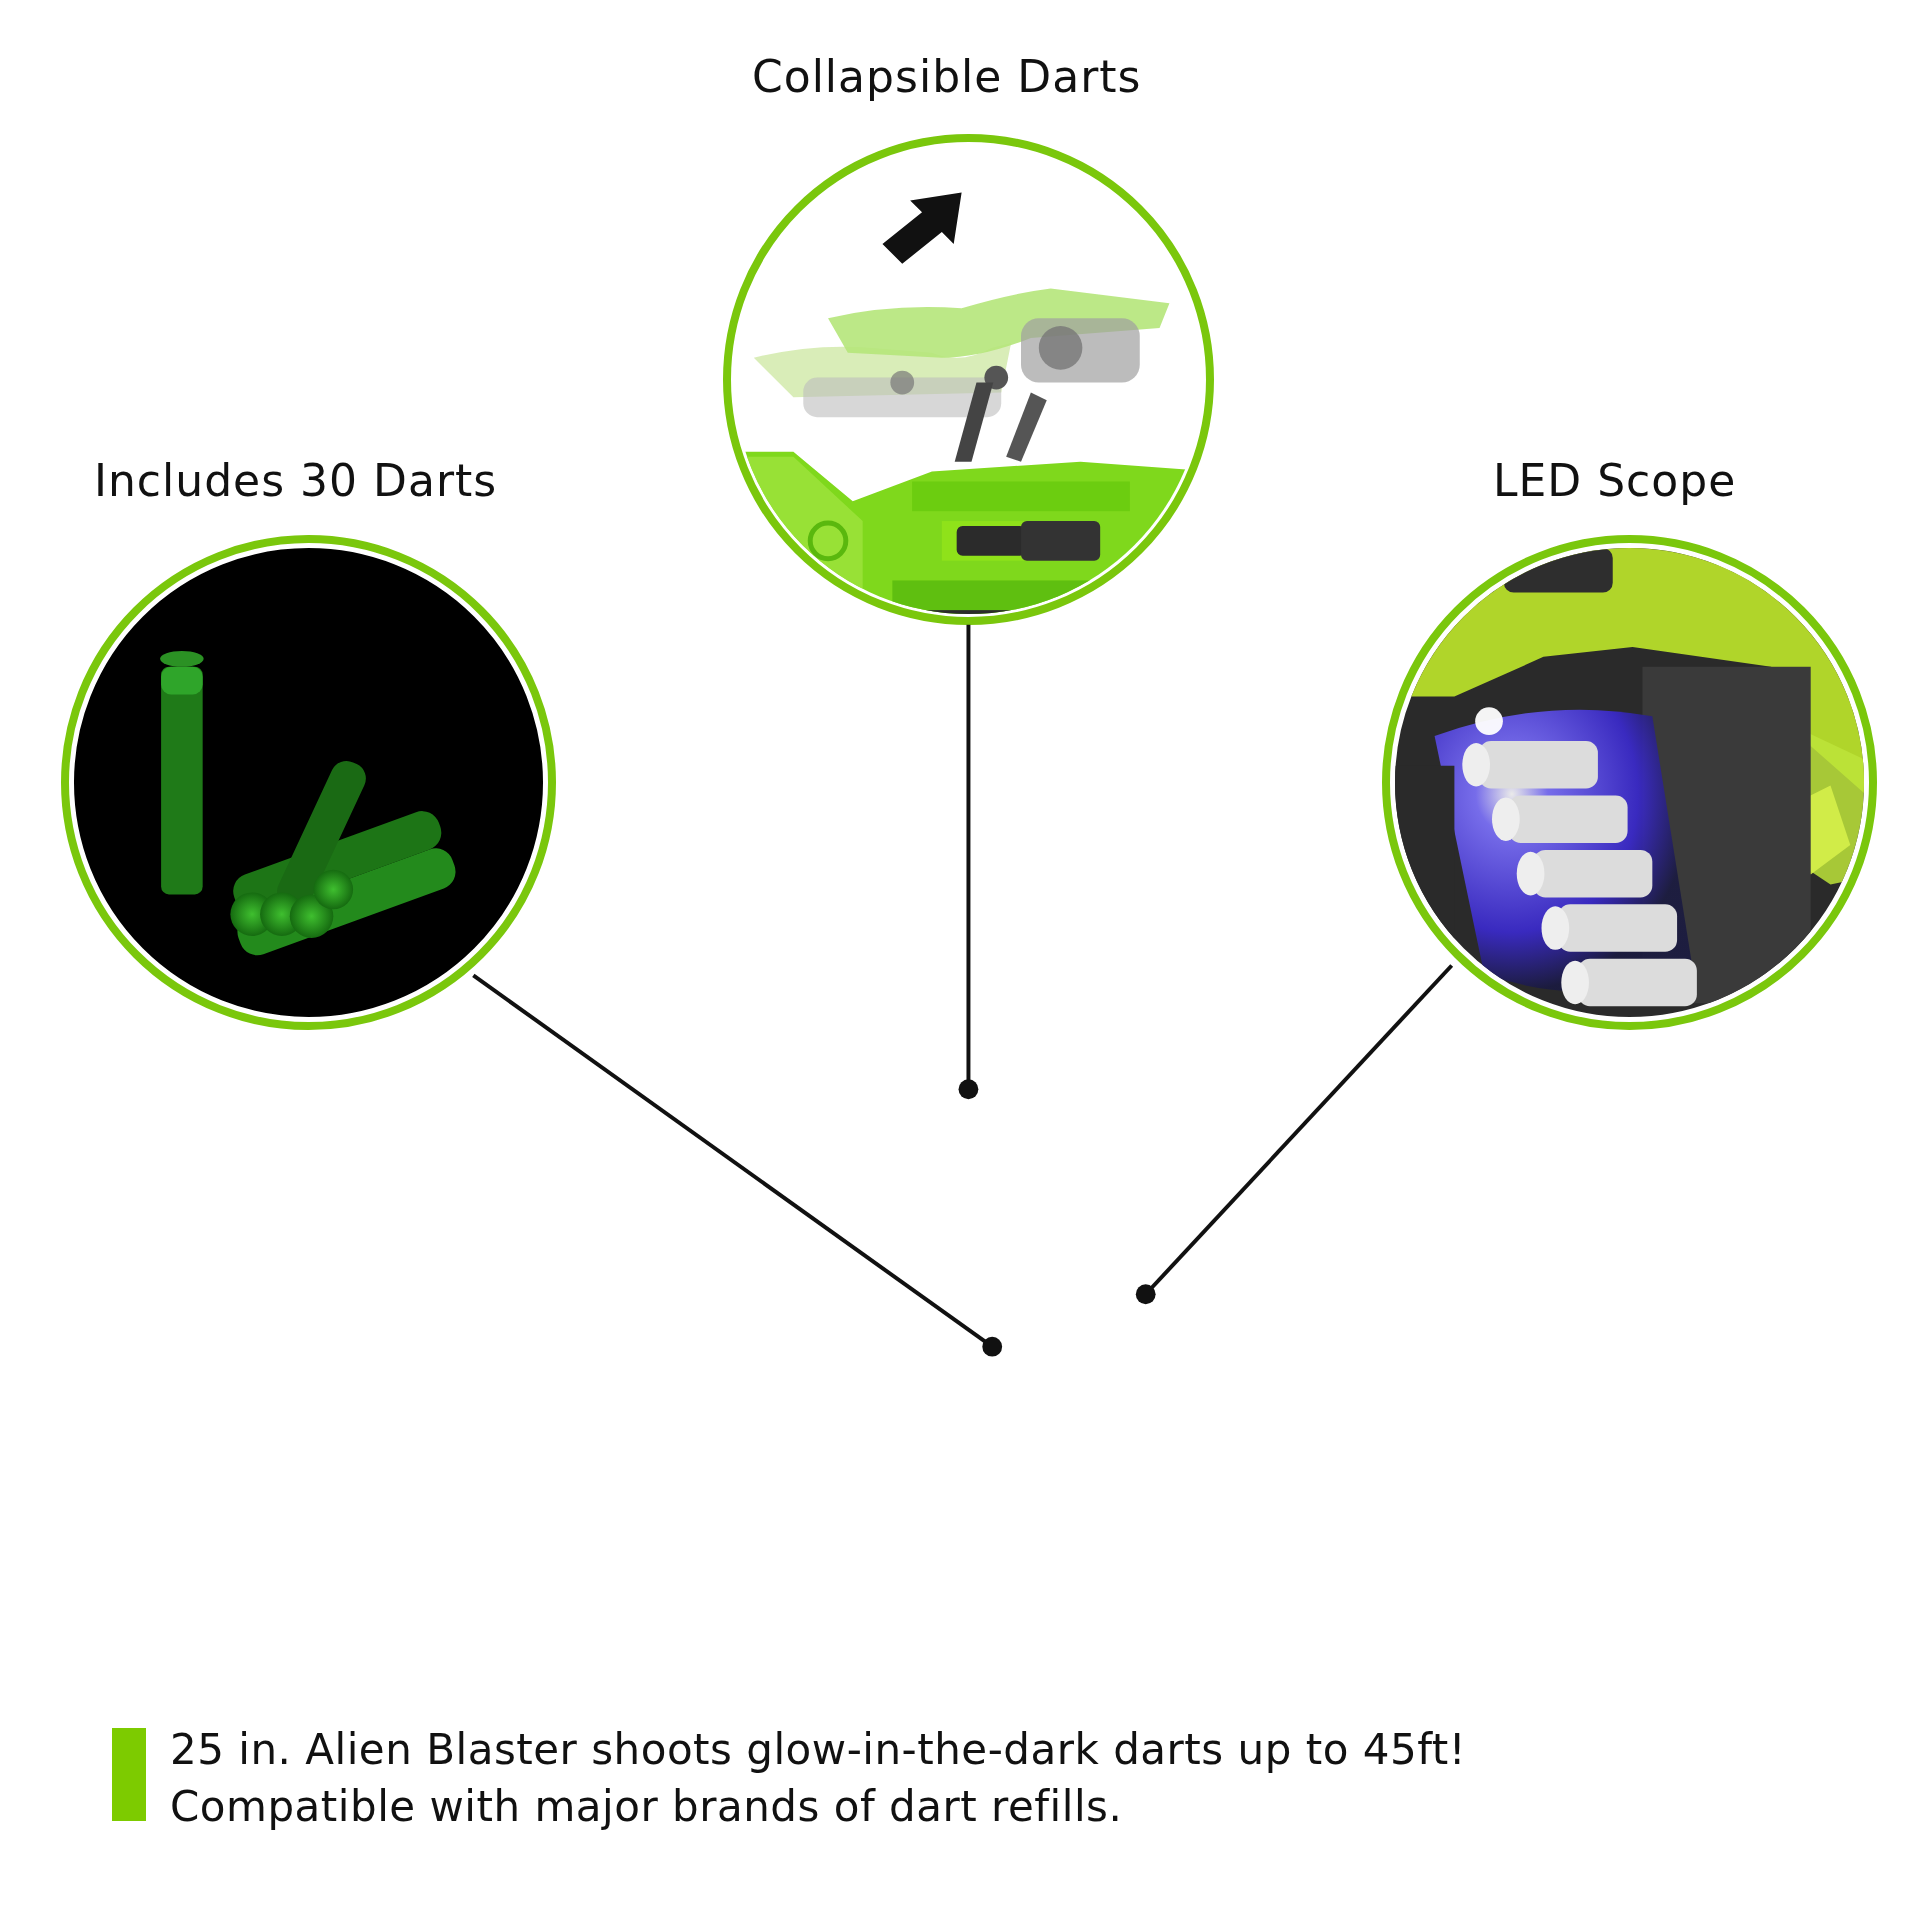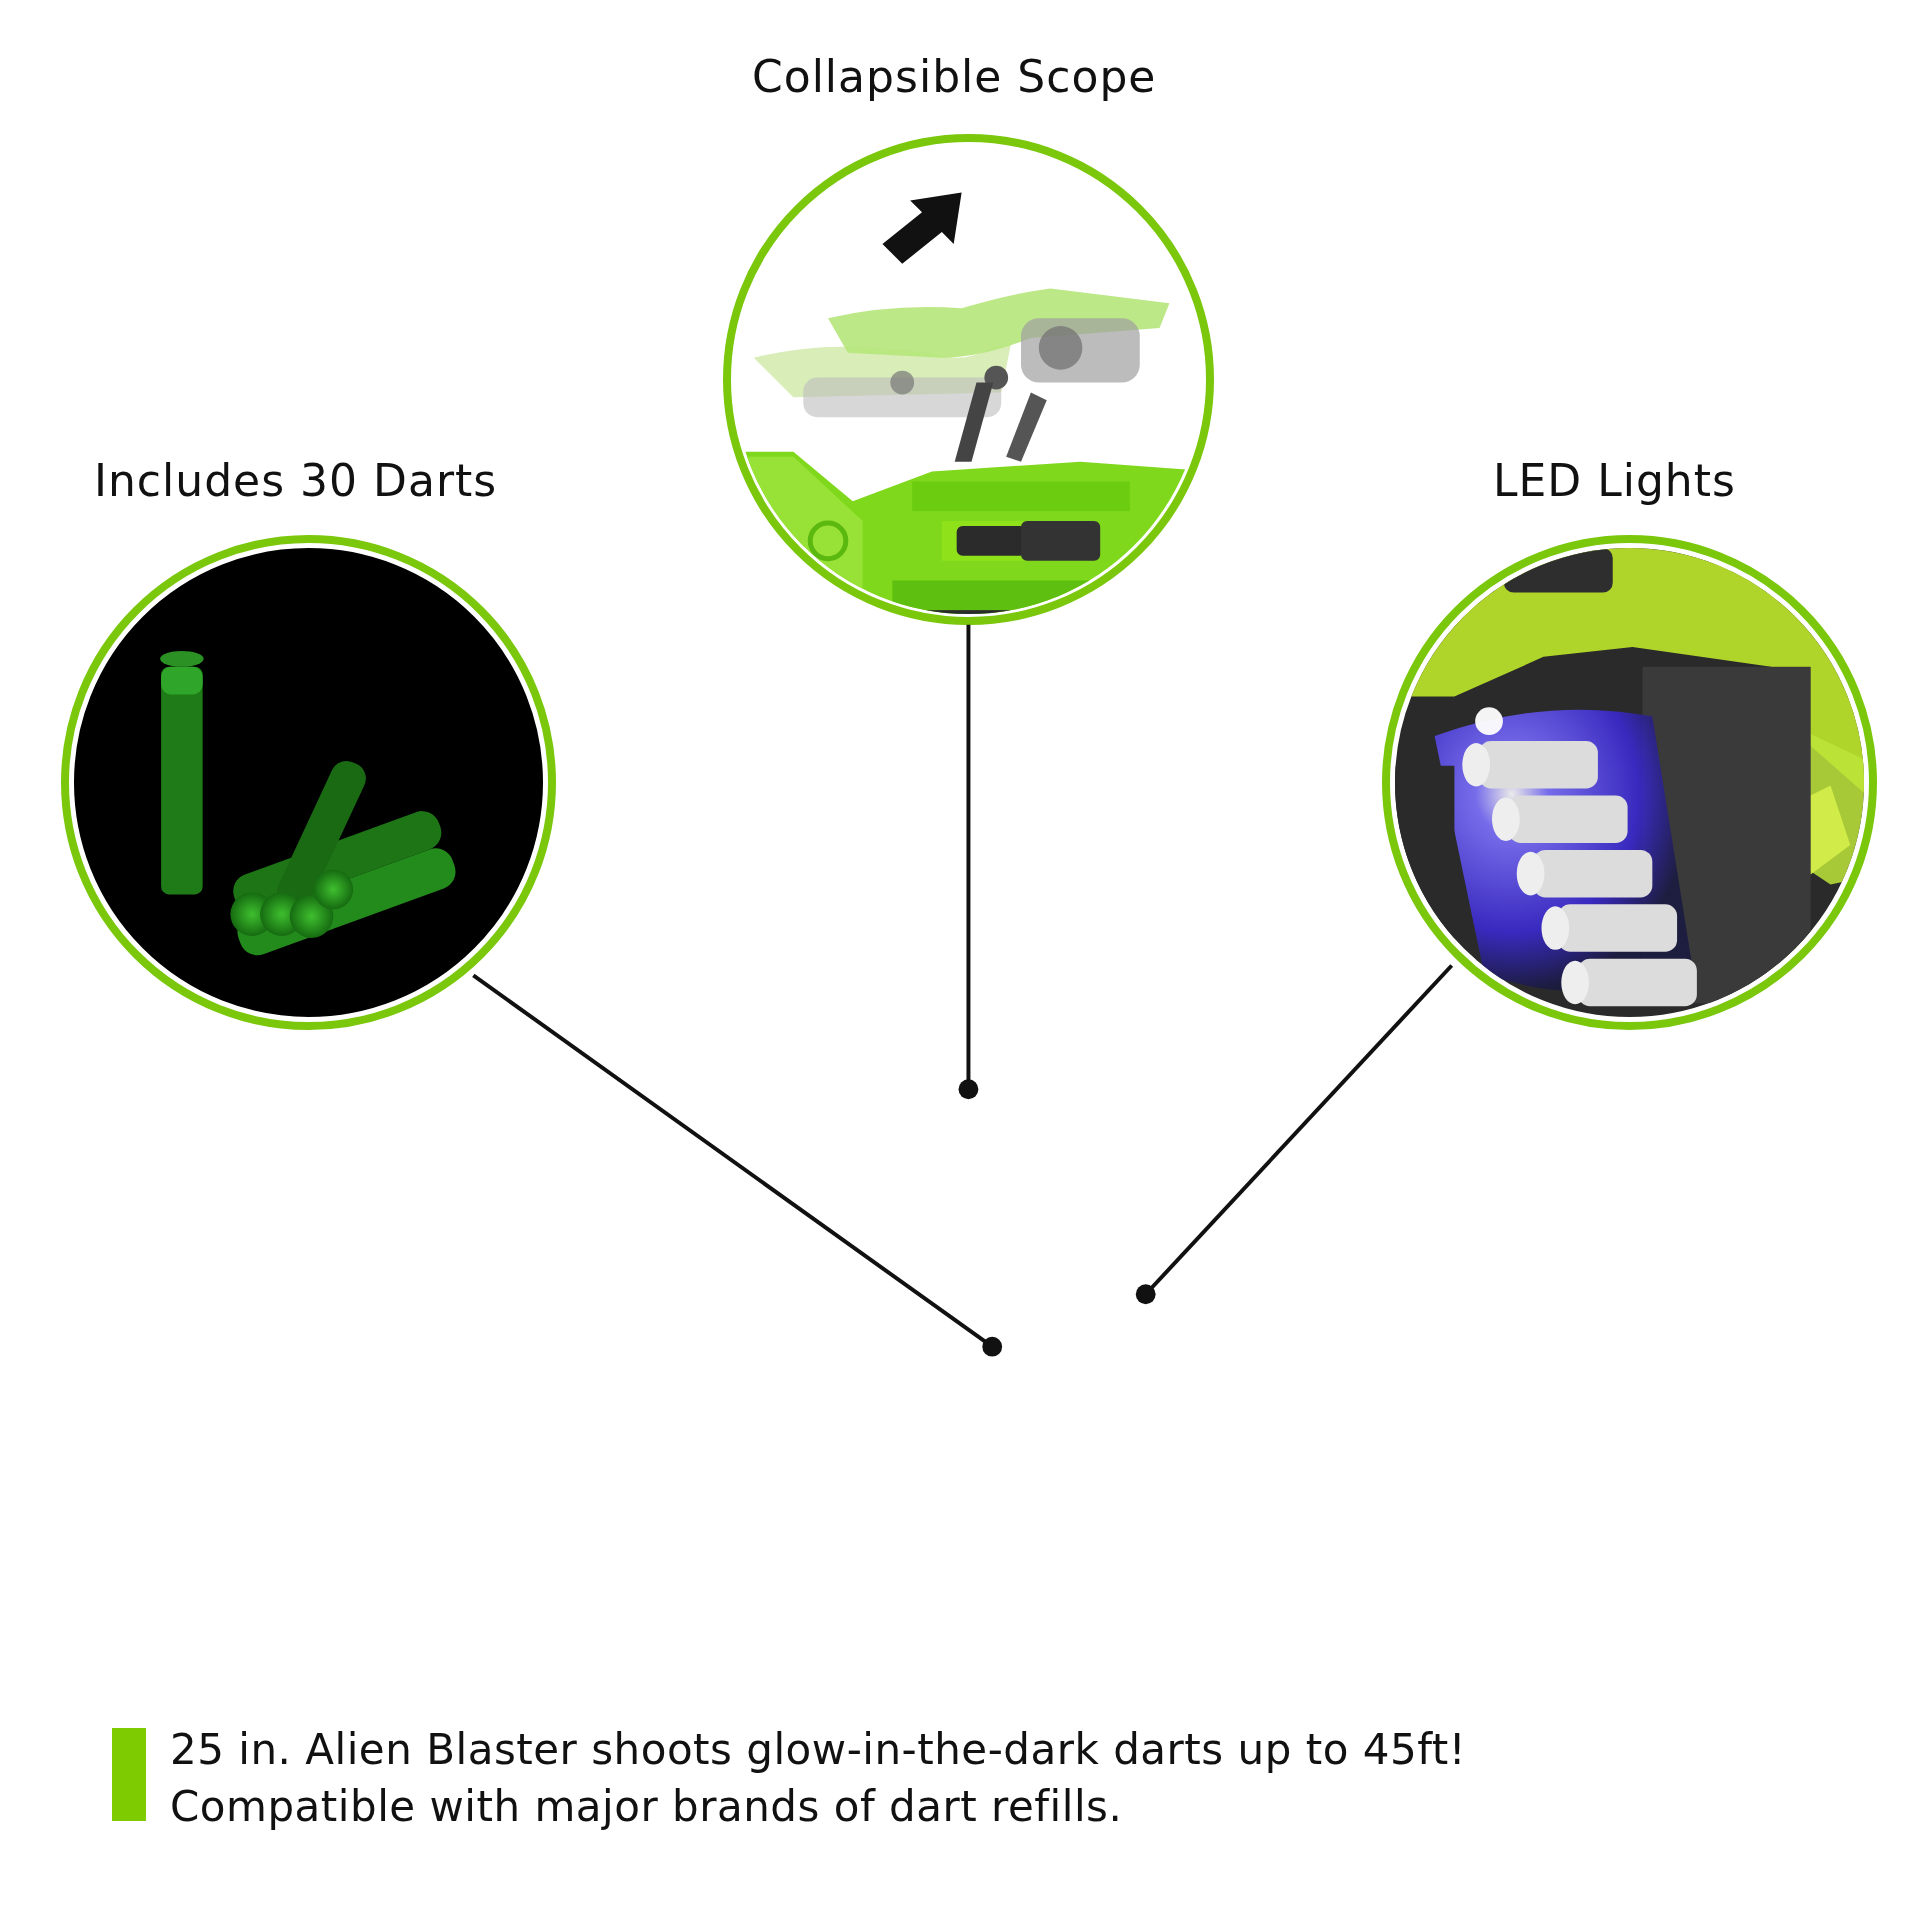--- a/index.html
+++ b/index.html
@@ -11,23 +11,23 @@
   .circle .inner { position:absolute; inset:3px; border-radius:50%; overflow:hidden; }
   svg { display:block; }
   .leader { position:absolute; left:0; top:0; pointer-events:none; }
   .caption-bar { position:absolute; left:112px; top:1728px; width:34px; height:93px; }
   .caption-line { position:absolute; left:170px; font-size:42px; white-space:nowrap; color:#111; letter-spacing:0.5px; }
   .gun { position:absolute; left:0; top:0; }
 </style>
 </head>
 <body>
 
-<div class="label" style="left:752px; top:51px;">Collapsible Scope</div>
+<div class="label" style="left:752px; top:51px;">Collapsible Darts</div>
 <div class="label" style="left:94px; top:455px;">Includes 30 Darts</div>
-<div class="label" style="left:1493px; top:455px;">LED Lights</div>
+<div class="label" style="left:1493px; top:455px;">LED Scope</div>
 
 <div class="circle" style="left: 723px; top: 134px; width: 491px; height: 491px; border-color: rgb(122, 199, 12);">
   <div class="inner" style="background:#ffffff;">
     <svg width="479" height="479" viewBox="0 0 484 484">
 
       <g>
         <polygon points="150,100 190,68 178,56 230,48 222,100 210,88 170,120" fill="#111"></polygon>
       </g>
 
       <path d="M20,215 Q80,200 140,205 L200,210 Q230,222 260,205 L280,200 L270,250 L60,255 Z" fill="#cfe9a6" opacity="0.8"></path>

